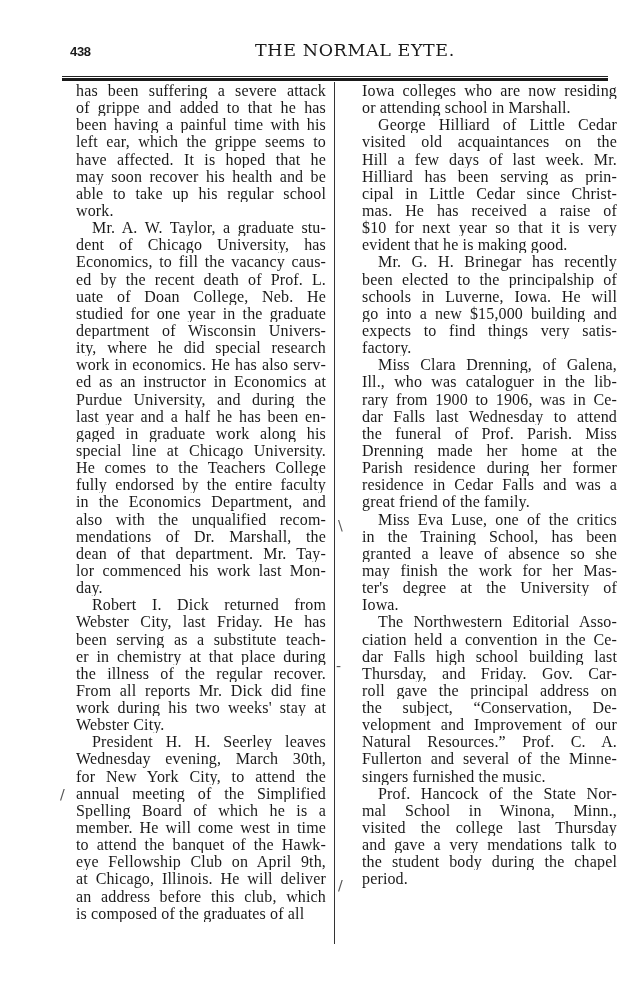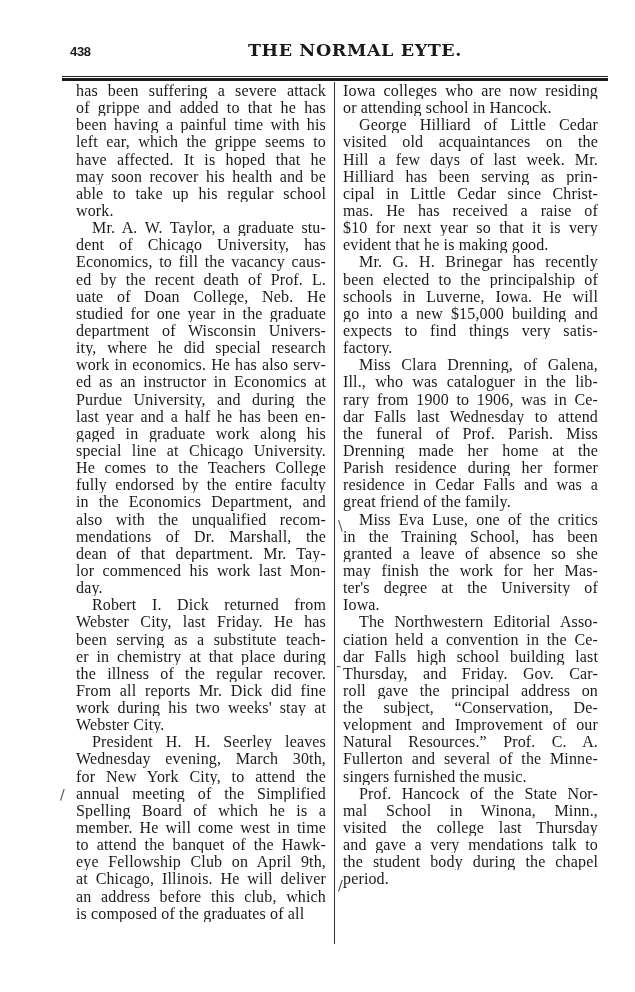--- a/index.html
+++ b/index.html
@@ -31,21 +31,21 @@
       font-size: 13px;
       letter-spacing: -0.3px;
     }
     .running-title {
       position: absolute;
       left: 0;
       right: 0;
       top: 0;
       text-align: center;
       font-family: "DejaVu Serif", serif;
-      font-weight: bold;
+      font-weight: normal;
       font-size: 17.5px;
       letter-spacing: 0.6px;
       padding-left: 40px;
     }
     .header-rule {
       position: absolute;
       left: 62px;
       top: 76px;
       width: 546px;
       height: 6px;
@@ -76,21 +76,21 @@
       font-family: "Liberation Serif", serif;
       font-size: 16px;
       line-height: 17.15px;
       letter-spacing: 0.15px;
     }
     .column.left {
       left: 76px;
       width: 250px;
     }
     .column.right {
-      left: 343px;
+      left: 362px;
       width: 255px;
     }
     .column p {
       margin: 0;
       padding: 0;
       text-align: justify;
       text-align-last: left;
       hyphens: none;
     }
     .line {
@@ -184,21 +184,21 @@
       <span class="line">to attend the banquet of the Hawk-</span>
       <span class="line">eye Fellowship Club on April 9th,</span>
       <span class="line">at Chicago, Illinois.  He will deliver</span>
       <span class="line">an address before this club, which</span>
       <span class="line last">is composed of the graduates of all</span>
     </p>
   </div>
 <div class="column right" id="col-right">
     <p>
       <span class="line">Iowa colleges who are now residing</span>
-      <span class="line last">or attending school in Hancock.</span>
+      <span class="line last">or attending school in Marshall.</span>
     </p>
     <p>
       <span class="line indent">George Hilliard of Little  Cedar</span>
       <span class="line">visited old  acquaintances on the</span>
       <span class="line">Hill a few days of last week.  Mr.</span>
       <span class="line">Hilliard has been serving as prin-</span>
       <span class="line">cipal in Little Cedar since Christ-</span>
       <span class="line">mas.  He has received a raise of</span>
       <span class="line">$10 for next year so that it is very</span>
       <span class="line last">evident that he is making good.</span>

